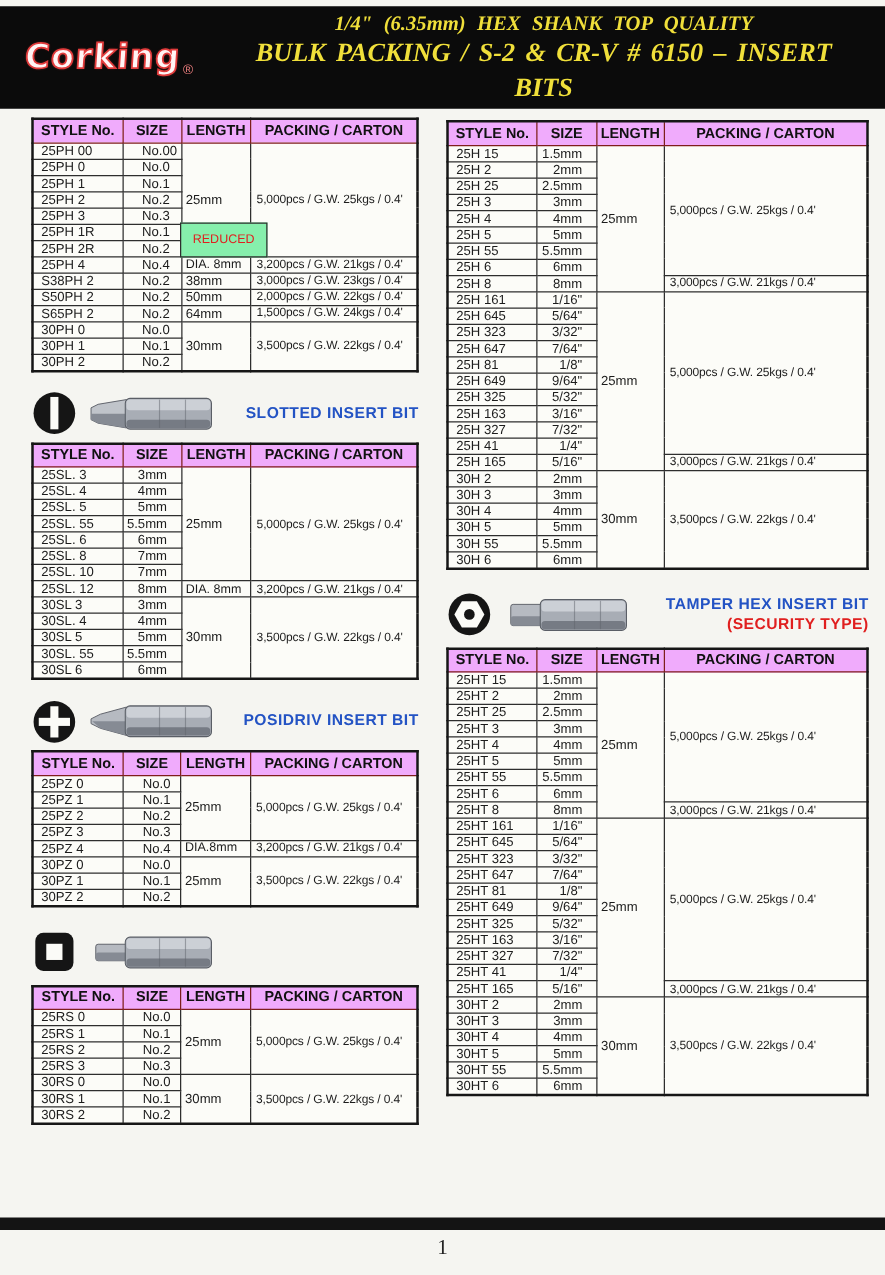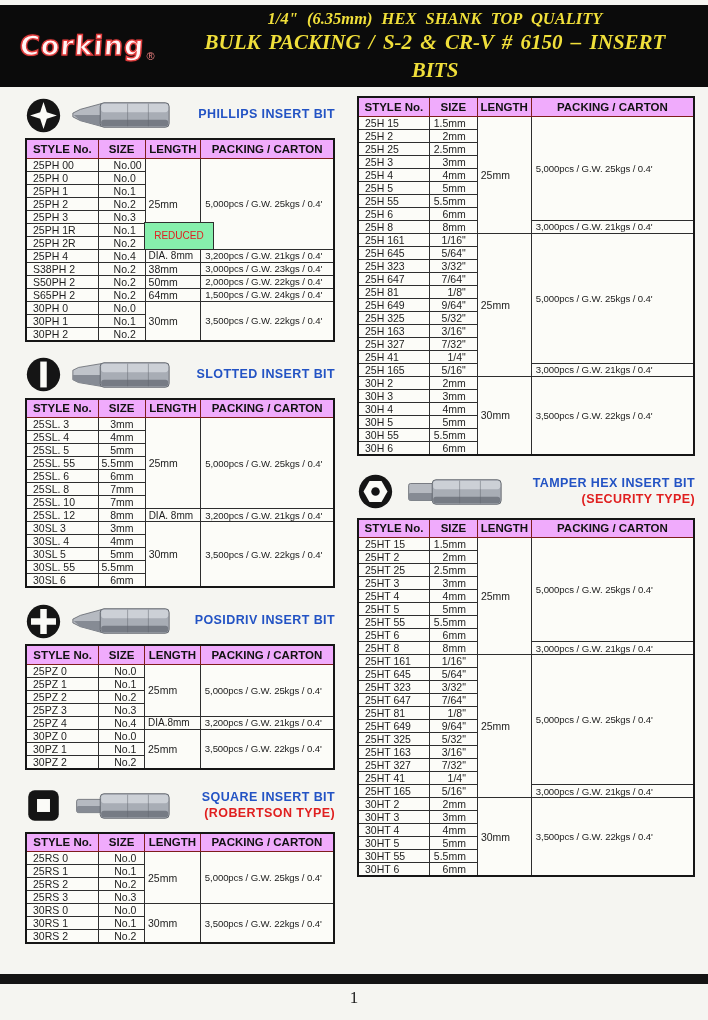--- a/index.html
+++ b/index.html
@@ -66,38 +66,20 @@
     </div>
     <div class="band-text">
       <div class="band-line1">1/4" (6.35mm) HEX SHANK TOP QUALITY</div>
       <div class="band-line2">BULK PACKING / S-2 &amp; CR-V # 6150 – INSERT BITS</div>
     </div>
   </div>
 
   <div class="col-left">
 
     <div class="section">
-      <div class="sechead">
-        <svg class="sym" viewBox="0 0 40 40">
-          <circle cx="20" cy="20" r="18" fill="#151515"></circle>
-          <path d="M20,5.5 L23.6,16.4 L34.5,20 L23.6,23.6 L20,34.5 L16.4,23.6 L5.5,20 L16.4,16.4 Z" fill="#fbfbf7"></path>
-        </svg>
-        <svg class="bit" viewBox="0 0 110 36">
-          <polygon points="34,6 12,12 4,16 4,20 12,24 34,30" fill="#b6bac1" stroke="#5a5e66" stroke-width="0.8"></polygon>
-          <polygon points="34,18 5,18 12,24 34,30" fill="#868b94"></polygon>
-          <rect x="33" y="5" width="73" height="26" rx="4" fill="#a8adb5" stroke="#5a5e66" stroke-width="0.9"></rect>
-          <rect x="34" y="6" width="71" height="9" rx="3" fill="#ccd0d6"></rect>
-          <rect x="34" y="23" width="71" height="7" rx="3" fill="#767b84"></rect>
-          <line x1="62" y1="6" x2="62" y2="30" stroke="#5f646c" stroke-width="1" opacity="0.5"></line>
-          <line x1="84" y1="6" x2="84" y2="30" stroke="#5f646c" stroke-width="1" opacity="0.5"></line>
-        </svg>
-        <div class="titles">
-          <span class="blue">PHILLIPS INSERT BIT</span>
-        </div>
-      </div>
       <table class="bits">
         <colgroup>
             <col class="w-style-l">
             <col class="w-size-l">
             <col class="w-len-l">
             <col class="w-pack-l">
           </colgroup>
         <thead>
             <tr>
           <th>STYLE No.</th>
@@ -362,24 +344,20 @@
         </svg>
         <svg class="bit" viewBox="0 0 110 36">
           <rect x="8" y="11" width="28" height="14" rx="2" fill="#b6bac1" stroke="#5a5e66" stroke-width="0.8"></rect>
           <rect x="8" y="18" width="28" height="7" rx="2" fill="#868b94"></rect>
           <rect x="33" y="5" width="73" height="26" rx="4" fill="#a8adb5" stroke="#5a5e66" stroke-width="0.9"></rect>
           <rect x="34" y="6" width="71" height="9" rx="3" fill="#ccd0d6"></rect>
           <rect x="34" y="23" width="71" height="7" rx="3" fill="#767b84"></rect>
           <line x1="62" y1="6" x2="62" y2="30" stroke="#5f646c" stroke-width="1" opacity="0.5"></line>
           <line x1="84" y1="6" x2="84" y2="30" stroke="#5f646c" stroke-width="1" opacity="0.5"></line>
         </svg>
-        <div class="titles">
-          <div class="blue">SQUARE INSERT BIT</div>
-          <div class="red">(ROBERTSON TYPE)</div>
-        </div>
       </div>
       <table class="bits">
         <colgroup>
             <col class="w-style-l">
             <col class="w-size-l">
             <col class="w-len-l">
             <col class="w-pack-l">
           </colgroup>
         <thead>
             <tr>

